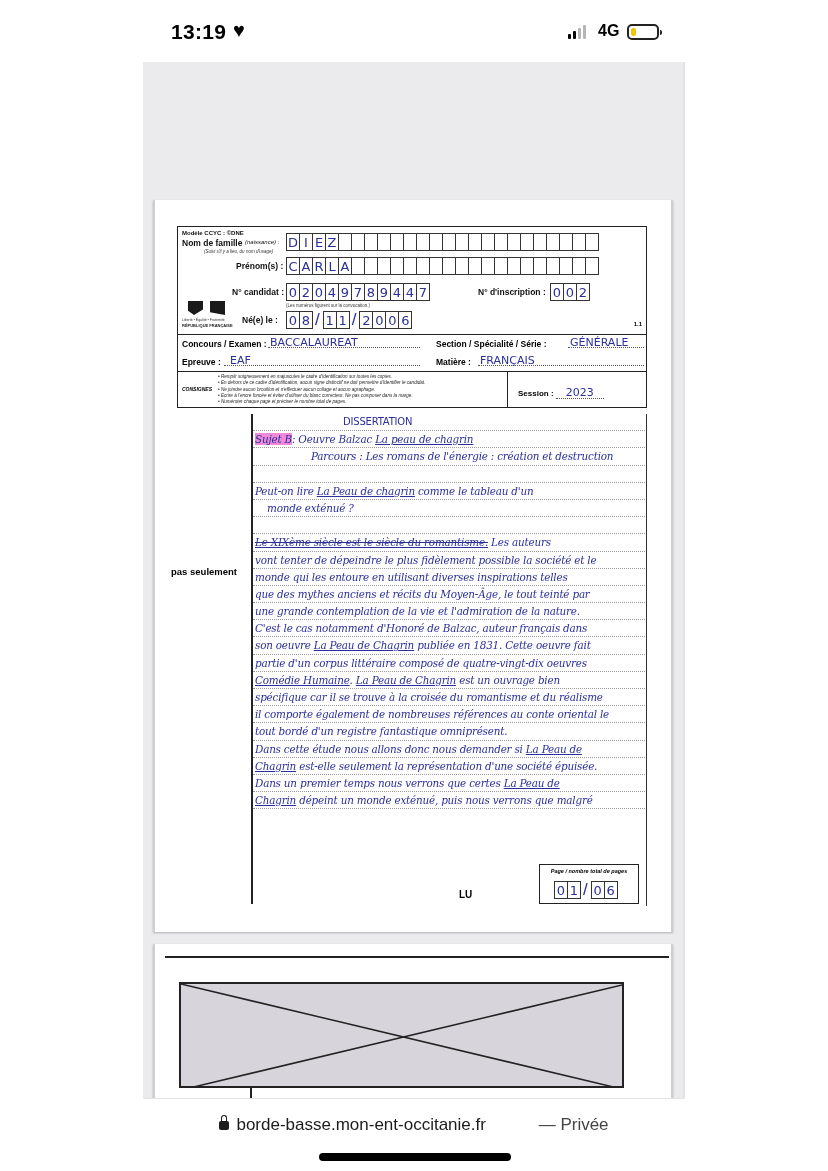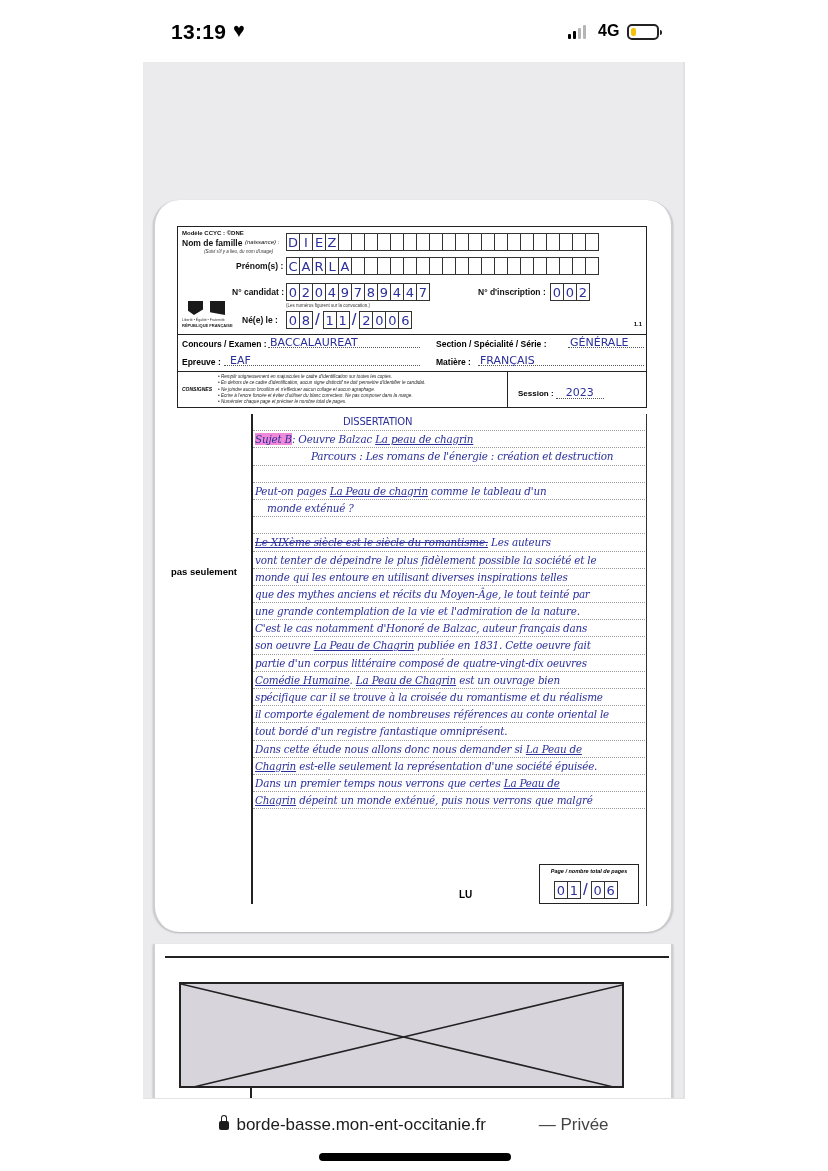--- a/index.html
+++ b/index.html
@@ -16,21 +16,21 @@
   .net { position: absolute; left: 455px; top: 22px; font-size: 16px; font-weight: bold; color: #000; }
   .battery { position: absolute; left: 484px; top: 24px; width: 32px; height: 16px; border: 2px solid #222; border-radius: 5px; }
   .battery .fill { position: absolute; left: 2px; top: 2px; width: 5px; height: 8px; background: #f4c20d; border-radius: 2px; }
   .battery .nub { position: absolute; right: -5px; top: 4px; width: 2px; height: 5px; background: #222; border-radius: 0 2px 2px 0; }
 
   
   .viewer { position: absolute; left: 143px; top: 62px; width: 542px; height: 1036px; background: #ebebee; overflow: hidden; border-right: 2px solid #e2e2e6; }
   .page-card { position: absolute; left: 10px; width: 520px; background: #fff; box-shadow: 0 1px 2px rgba(0,0,0,0.25); border-left: 2px solid #cfcfd3; border-right: 2px solid #cfcfd3; }
   .page1 { top: -4px; height: 132px; }
   .page-counter { position: absolute; left: 35px; top: 44px; font-size: 22px; color: #9a9a9a; }
-  .page2 { top: 138px; height: 732px; border-radius: 26px; }
+  .page2 { top: 138px; height: 732px; }
   .page3 { top: 882px; height: 200px; }
 
   
   .form { position: absolute; left: 22px; top: 26px; width: 470px; border: 1.5px solid #222; }
   .idblock { position: relative; height: 108px; border-bottom: 1.5px solid #222; }
   .lbl { position: absolute; font-size: 8.5px; font-weight: bold; color: #111; white-space: nowrap; }
   .tiny { position: absolute; font-size: 4.5px; color: #333; font-style: italic; white-space: nowrap; }
   .boxes { position: absolute; display: flex; }
   .boxes .c { width: 14px; height: 18px; border: 1px solid #333; margin-right: -1px; color: #2b2f9a; font-family: "DejaVu Sans", sans-serif; font-size: 13px; text-align: center; line-height: 17px; }
   .slash { color: #2b2f9a; font-size: 17px; line-height: 18px; margin: 0 3px; }
@@ -241,21 +241,21 @@
 
     <div class="body-area">
       <span class="margin-note">pas seulement</span>
       <div class="margin-line"></div>
       <div class="right-line"></div>
       <div class="lines">
         <div class="line title-line">DISSERTATION</div>
         <div class="line"><span class="hl">Sujet B</span><span>: Oeuvre Balzac</span> <span class="u">La peau de chagrin</span></div>
         <div class="line indent2">Parcours : Les romans de l'énergie : création et destruction</div>
         <div class="line"></div>
-        <div class="line"><span>Peut-on pages</span> <span class="u">La Peau de chagrin</span> <span>comme le tableau d'un</span></div>
+        <div class="line"><span>Peut-on lire</span> <span class="u">La Peau de chagrin</span> <span>comme le tableau d'un</span></div>
         <div class="line indent-small" style="padding-left:14px">monde exténué ?</div>
         <div class="line"></div>
         <div class="line indent"><span class="strike">Le XIXème siècle est le siècle du romantisme.</span> <span>Les auteurs</span></div>
         <div class="line">vont tenter de dépeindre le plus fidèlement possible la société et le</div>
         <div class="line">monde qui les entoure en utilisant diverses inspirations telles</div>
         <div class="line">que des mythes anciens et récits du Moyen-Âge, le tout teinté par</div>
         <div class="line">une grande contemplation de la vie et l'admiration de la nature.</div>
         <div class="line">C'est le cas notamment d'Honoré de Balzac, auteur français dans</div>
         <div class="line"><span>son oeuvre</span> <span class="u">La Peau de Chagrin</span> <span>publiée en 1831. Cette oeuvre fait</span></div>
         <div class="line">partie d'un corpus littéraire composé de quatre-vingt-dix oeuvres</div>

